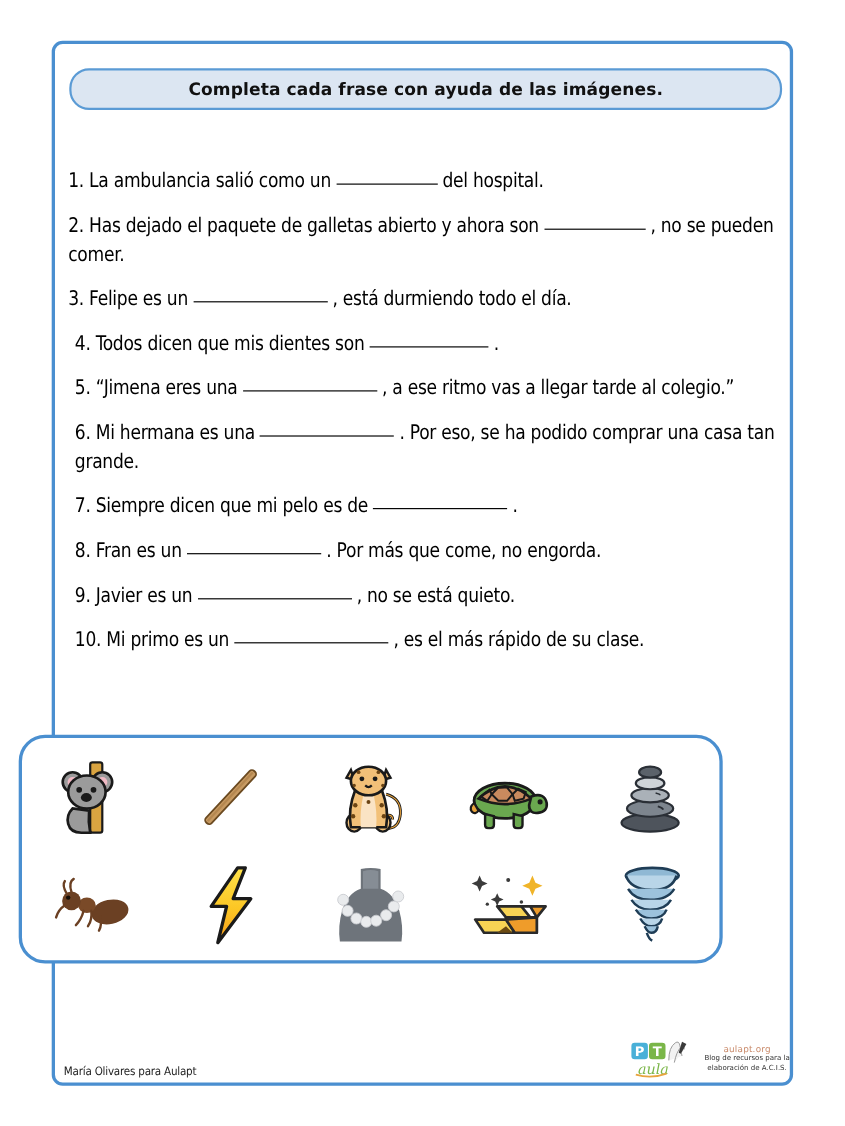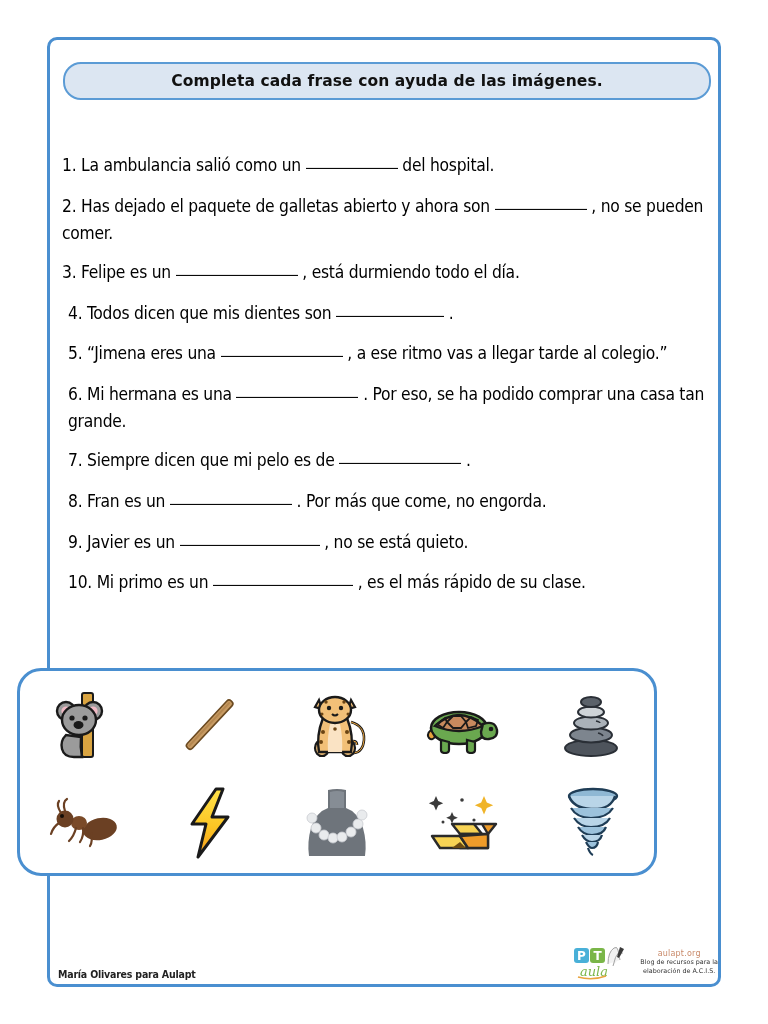--- a/index.html
+++ b/index.html
@@ -94,21 +94,20 @@
     width: 660px;
     display: flex;
     align-items: flex-end;
     justify-content: space-between;
   }
   .credit {
     font-family: "DejaVu Sans Condensed", "DejaVu Sans", sans-serif;
     font-size: 10.5px;
     color: #222;
     letter-spacing: -0.2px;
-    font-weight: bold;
   }
   .logo-group { display: flex; align-items: center; gap: 6px; }
   .logo-mark { position: relative; width: 62px; height: 36px; }
   .logo-text { display: flex; flex-direction: column; align-items: center; }
   .logo-url {
     font-size: 8px; color: #c98a6a; letter-spacing: 0.2px;
     font-family: "DejaVu Sans", sans-serif;
   }
   .logo-tag {
     font-size: 6.4px; color: #333; text-align: right; line-height: 1.35;

